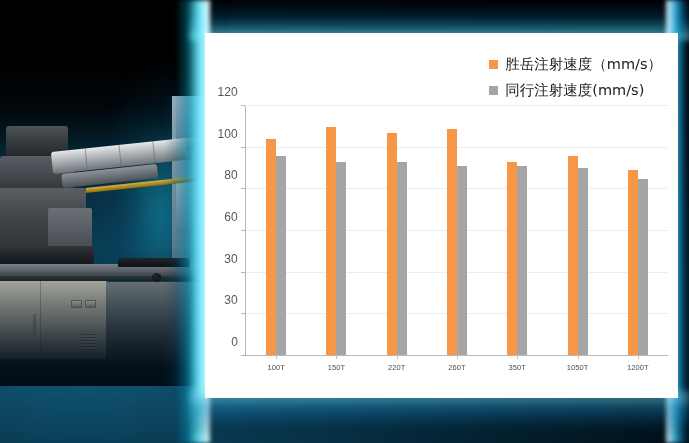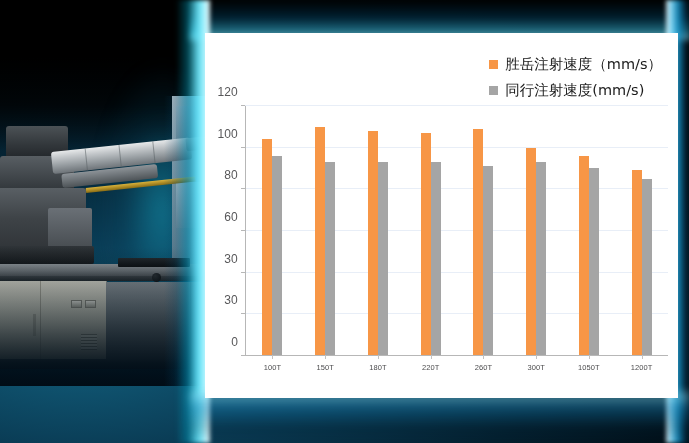--- a/index.html
+++ b/index.html
@@ -217,42 +217,36 @@
             <div class="xtick-mark"></div>
             <div class="xlab">100T</div>
           </div>
           <div class="group">
             <div class="bar orange" title="胜岳注射速度（mm/s） 150T: 110" style="height: 91.6667%; background: rgb(247, 150, 70);"></div>
             <div class="bar gray" title="同行注射速度(mm/s) 150T: 93" style="height: 77.5%; background: rgb(165, 165, 165);"></div>
             <div class="xtick-mark"></div>
             <div class="xlab">150T</div>
           </div>
           <div class="group">
-            <div class="bar orange" title="胜岳注射速度（mm/s） 180T: 108" style="height: 90%; background: rgb(247, 150, 70);"></div>
-            <div class="bar gray" title="同行注射速度(mm/s) 180T: 93" style="height: 77.5%; background: rgb(165, 165, 165);"></div>
-            <div class="xtick-mark"></div>
-            <div class="xlab">180T</div>
-          </div>
-          <div class="group">
             <div class="bar orange" title="胜岳注射速度（mm/s） 220T: 107" style="height: 89.1667%; background: rgb(247, 150, 70);"></div>
             <div class="bar gray" title="同行注射速度(mm/s) 220T: 93" style="height: 77.5%; background: rgb(165, 165, 165);"></div>
             <div class="xtick-mark"></div>
             <div class="xlab">220T</div>
           </div>
           <div class="group">
             <div class="bar orange" title="胜岳注射速度（mm/s） 260T: 109" style="height: 90.8333%; background: rgb(247, 150, 70);"></div>
             <div class="bar gray" title="同行注射速度(mm/s) 260T: 91" style="height: 75.8333%; background: rgb(165, 165, 165);"></div>
             <div class="xtick-mark"></div>
             <div class="xlab">260T</div>
           </div>
           <div class="group">
-            <div class="bar orange" title="胜岳注射速度（mm/s） 300T: 100" style="height: 83.3333%; background: rgb(247, 150, 70);"></div>
-            <div class="bar gray" title="同行注射速度(mm/s) 300T: 93" style="height: 77.5%; background: rgb(165, 165, 165);"></div>
-            <div class="xtick-mark"></div>
-            <div class="xlab">300T</div>
+            <div class="bar orange" title="胜岳注射速度（mm/s） 350T: 93" style="height: 77.5%; background: rgb(247, 150, 70);"></div>
+            <div class="bar gray" title="同行注射速度(mm/s) 350T: 91" style="height: 75.8333%; background: rgb(165, 165, 165);"></div>
+            <div class="xtick-mark"></div>
+            <div class="xlab">350T</div>
           </div>
           <div class="group">
             <div class="bar orange" title="胜岳注射速度（mm/s） 1050T: 96" style="height: 80%; background: rgb(247, 150, 70);"></div>
             <div class="bar gray" title="同行注射速度(mm/s) 1050T: 90" style="height: 75%; background: rgb(165, 165, 165);"></div>
             <div class="xtick-mark"></div>
             <div class="xlab">1050T</div>
           </div>
           <div class="group">
             <div class="bar orange" title="胜岳注射速度（mm/s） 1200T: 89" style="height: 74.1667%; background: rgb(247, 150, 70);"></div>
             <div class="bar gray" title="同行注射速度(mm/s) 1200T: 85" style="height: 70.8333%; background: rgb(165, 165, 165);"></div>

